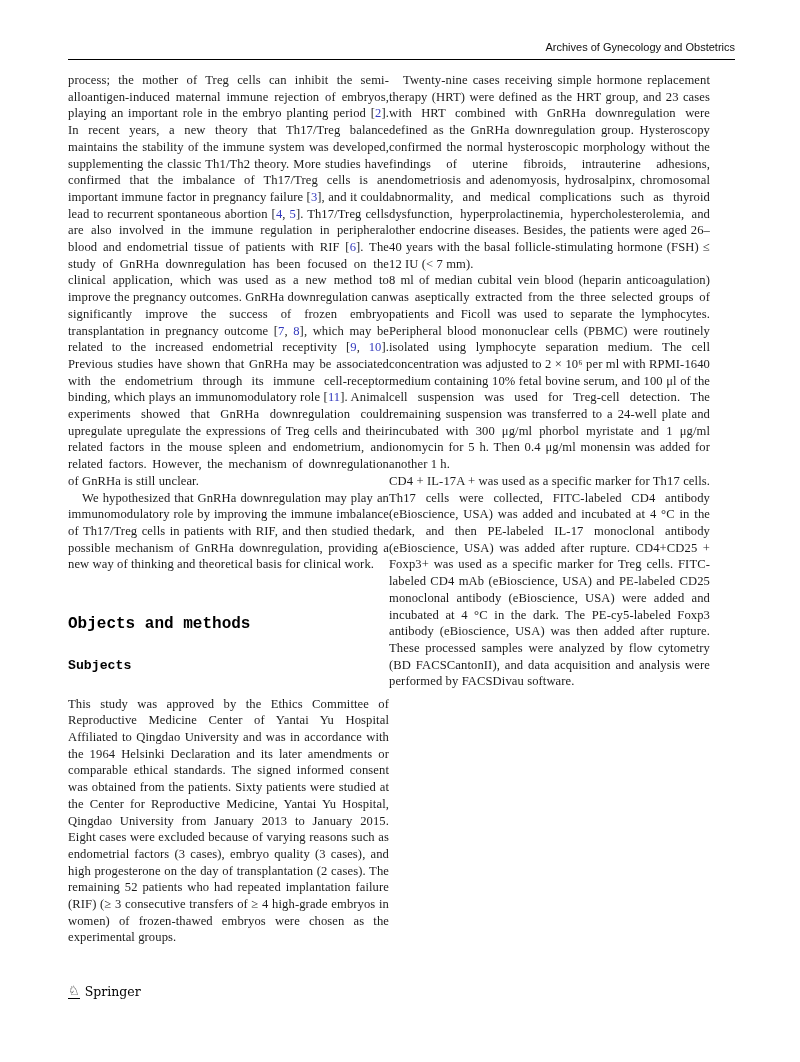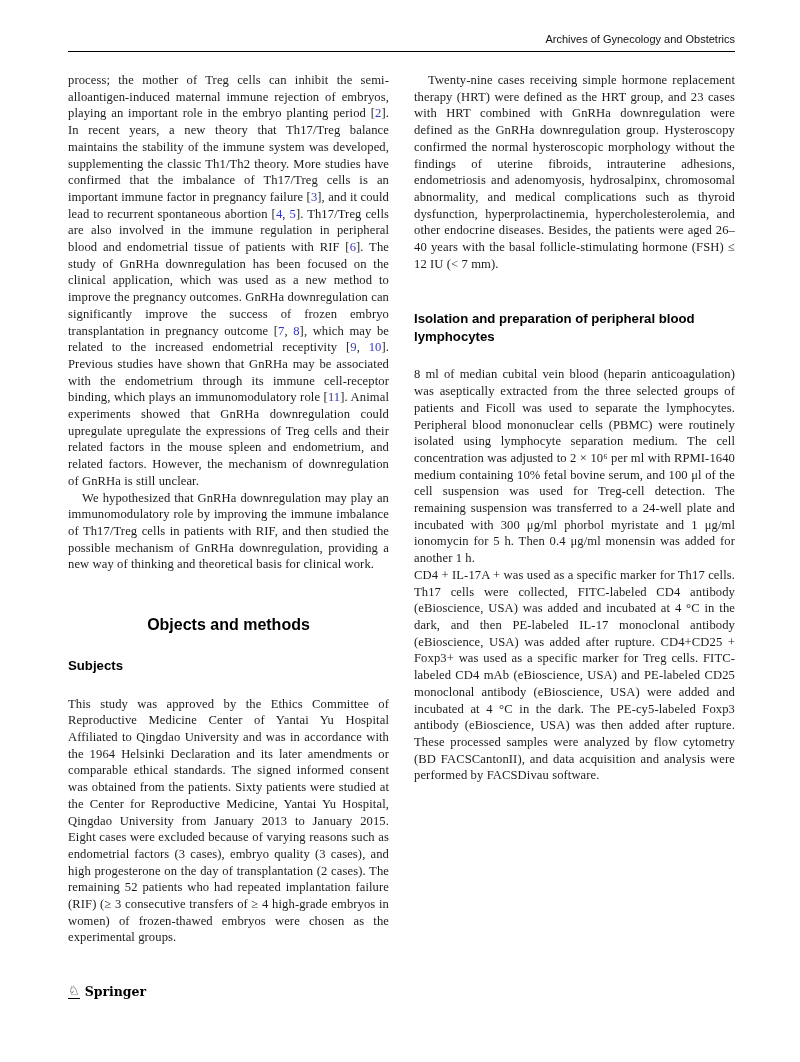--- a/index.html
+++ b/index.html
@@ -9,90 +9,88 @@
     height: 1062px;
     background: #ffffff;
     overflow: hidden;
     font-family: "Liberation Serif", serif;
     color: #1b1b1b;
   }
   .header {
     position: absolute;
     left: 68px;
     width: 667px;
-    top: 32px;
+    top: 40px;
   }
   .journal-title {
     font-family: "Liberation Sans", sans-serif;
     font-size: 11px;
     line-height: 14px;
     text-align: right;
     color: #111111;
   }
   .header-rule {
     margin-top: 5px;
     border: none;
     border-top: 1.6px solid #000000;
     height: 0;
   }
   .content {
     position: absolute;
     left: 68px;
     top: 72px;
     width: 667px;
     display: flex;
-    gap: 25px;
   }
   .col { width: 321px; }
   .para {
     margin: 0;
     font-size: 12.6px;
     line-height: 16.7px;
     text-align: justify;
     letter-spacing: 0.1px;
   }
   .para.indent { text-indent: 14px; }
   .cite { color: #3238bd; }
   .h1 {
-    font-family: Liberation Sans, sans-serif;
+    font-family: Liberation Mono, monospace;
     font-weight: bold;
     font-size: 16px;
     line-height: 19px;
     margin: 42px 0 23px 0;
     color: #000;
-    text-align: center;
   }
   .h2 {
     font-family: "Liberation Sans", sans-serif;
     font-weight: bold;
     font-size: 13.2px;
     line-height: 17.5px;
     margin: 38px 0 21px 0;
     color: #000;
   }
-  .col .h1 + .h2 { margin-top: 4px; }
+  .col .h1 + .h2 { margin-top: 4px; font-family: Liberation Mono, monospace; }
   .footer {
     position: absolute;
     left: 68px;
     top: 984px;
     display: flex;
     align-items: center;
     gap: 5px;
   }
   .springer-mark {
     font-size: 13px;
     line-height: 13px;
     border-bottom: 1.4px solid #000;
     padding-bottom: 1px;
     color: #000;
   }
   .springer-text {
     font-family: "DejaVu Serif", serif;
     font-size: 12.5px;
-    font-weight: 700;
+    font-weight: 400;
     color: #000;
   }
 </style>
 </head>
 <body>
 
 <div class="page">
 
   <div class="header">
     <div class="journal-title">Archives of Gynecology and Obstetrics</div>
@@ -102,21 +100,20 @@
   <div class="content">
     <div class="col">
         <p class="para">process; the mother of Treg cells can inhibit the semi-alloantigen-induced maternal immune rejection of embryos, playing an important role in the embryo planting period [<span class="cite">2</span>]. In recent years, a new theory that Th17/Treg balance maintains the stability of the immune system was developed, supplementing the classic Th1/Th2 theory. More studies have confirmed that the imbalance of Th17/Treg cells is an important immune factor in pregnancy failure [<span class="cite">3</span>], and it could lead to recurrent spontaneous abortion [<span class="cite">4</span>, <span class="cite">5</span>]. Th17/Treg cells are also involved in the immune regulation in peripheral blood and endometrial tissue of patients with RIF [<span class="cite">6</span>]. The study of GnRHa downregulation has been focused on the clinical application, which was used as a new method to improve the pregnancy outcomes. GnRHa downregulation can significantly improve the success of frozen embryo transplantation in pregnancy outcome [<span class="cite">7</span>, <span class="cite">8</span>], which may be related to the increased endometrial receptivity [<span class="cite">9</span>, <span class="cite">10</span>]. Previous studies have shown that GnRHa may be associated with the endometrium through its immune cell-receptor binding, which plays an immunomodulatory role [<span class="cite">11</span>]. Animal experiments showed that GnRHa downregulation could upregulate upregulate the expressions of Treg cells and their related factors in the mouse spleen and endometrium, and related factors. However, the mechanism of downregulation of GnRHa is still unclear.</p>
         <p class="para indent">We hypothesized that GnRHa downregulation may play an immunomodulatory role by improving the immune imbalance of Th17/Treg cells in patients with RIF, and then studied the possible mechanism of GnRHa downregulation, providing a new way of thinking and theoretical basis for clinical work.</p>
         <div class="h1">Objects and methods</div>
         <div class="h2">Subjects</div>
         <p class="para">This study was approved by the Ethics Committee of Reproductive Medicine Center of Yantai Yu Hospital Affiliated to Qingdao University and was in accordance with the 1964 Helsinki Declaration and its later amendments or comparable ethical standards. The signed informed consent was obtained from the patients. Sixty patients were studied at the Center for Reproductive Medicine, Yantai Yu Hospital, Qingdao University from January 2013 to January 2015. Eight cases were excluded because of varying reasons such as endometrial factors (3 cases), embryo quality (3 cases), and high progesterone on the day of transplantation (2 cases). The remaining 52 patients who had repeated implantation failure (RIF) (≥ 3 consecutive transfers of ≥ 4 high-grade embryos in women) of frozen-thawed embryos were chosen as the experimental groups.</p>
       </div>
     <div class="col">
         <p class="para indent">Twenty-nine cases receiving simple hormone replacement therapy (HRT) were defined as the HRT group, and 23 cases with HRT combined with GnRHa downregulation were defined as the GnRHa downregulation group. Hysteroscopy confirmed the normal hysteroscopic morphology without the findings of uterine fibroids, intrauterine adhesions, endometriosis and adenomyosis, hydrosalpinx, chromosomal abnormality, and medical complications such as thyroid dysfunction, hyperprolactinemia, hypercholesterolemia, and other endocrine diseases. Besides, the patients were aged 26–40 years with the basal follicle-stimulating hormone (FSH) ≤ 12 IU (&lt; 7 mm).</p>
-        <div class="h2">Isolation and preparation of peripheral blood lymphocytes</div>
         <p class="para">8 ml of median cubital vein blood (heparin anticoagulation) was aseptically extracted from the three selected groups of patients and Ficoll was used to separate the lymphocytes. Peripheral blood mononuclear cells (PBMC) were routinely isolated using lymphocyte separation medium. The cell concentration was adjusted to 2 × 10⁶ per ml with RPMI-1640 medium containing 10% fetal bovine serum, and 100 μl of the cell suspension was used for Treg-cell detection. The remaining suspension was transferred to a 24-well plate and incubated with 300 μg/ml phorbol myristate and 1 μg/ml ionomycin for 5 h. Then 0.4 μg/ml monensin was added for another 1 h.</p>
         <p class="para">CD4 + IL-17A + was used as a specific marker for Th17 cells. Th17 cells were collected, FITC-labeled CD4 antibody (eBioscience, USA) was added and incubated at 4 °C in the dark, and then PE-labeled IL-17 monoclonal antibody (eBioscience, USA) was added after rupture. CD4+CD25 + Foxp3+ was used as a specific marker for Treg cells. FITC-labeled CD4 mAb (eBioscience, USA) and PE-labeled CD25 monoclonal antibody (eBioscience, USA) were added and incubated at 4 °C in the dark. The PE-cy5-labeled Foxp3 antibody (eBioscience, USA) was then added after rupture. These processed samples were analyzed by flow cytometry (BD FACSCantonII), and data acquisition and analysis were performed by FACSDivau software.</p>
       </div>
   </div>
 
   <div class="footer">
     <span class="springer-mark">♘</span>
     <span class="springer-text">Springer</span>
   </div>
 

